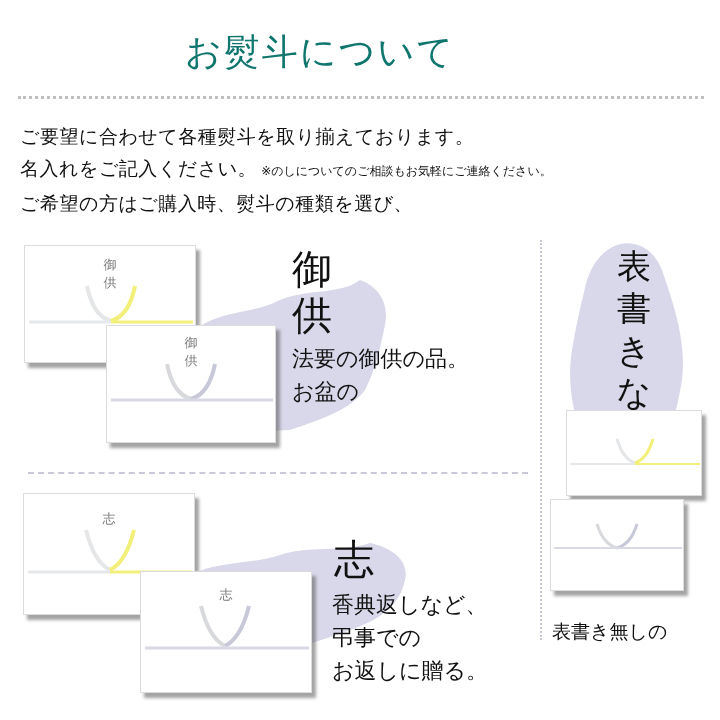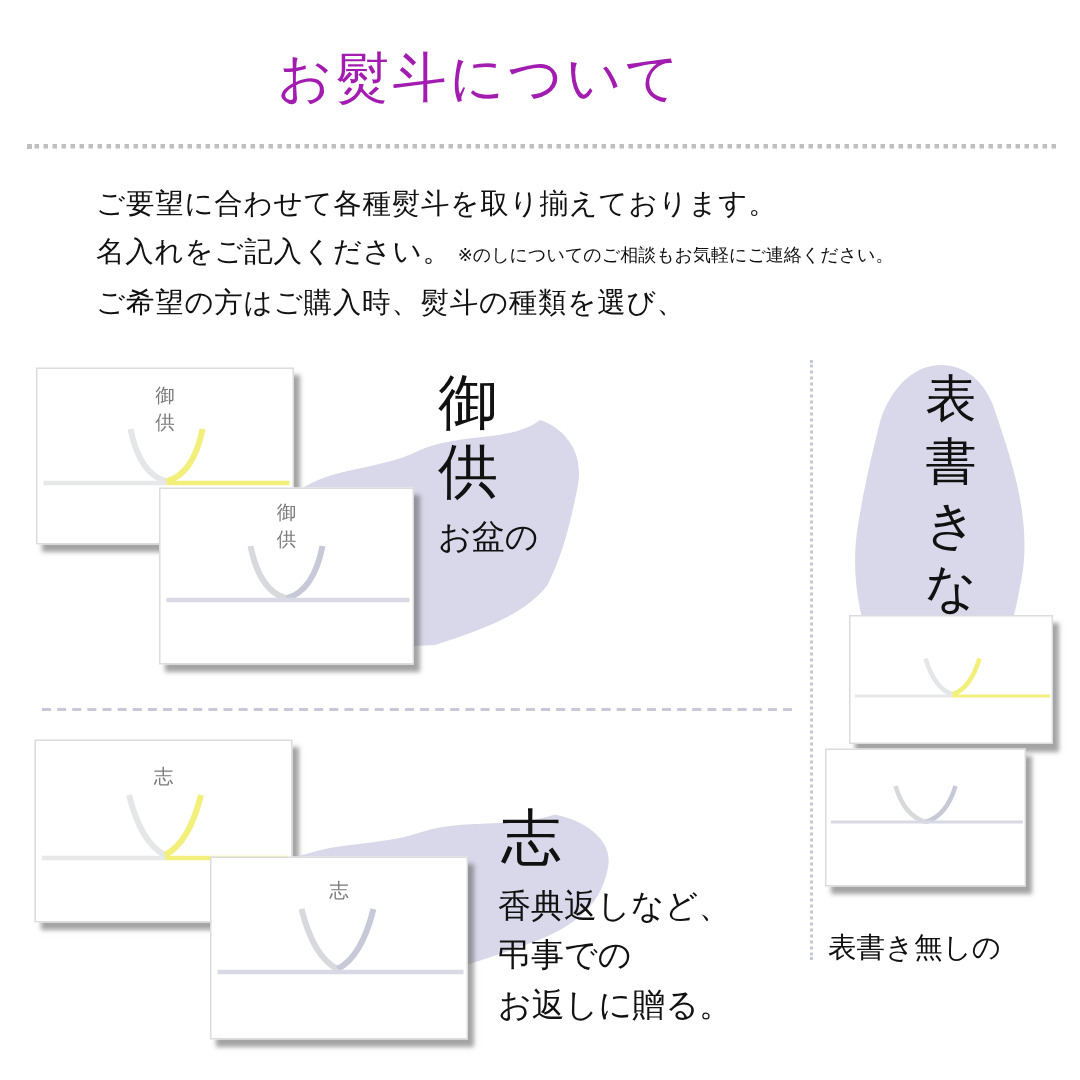--- a/index.html
+++ b/index.html
@@ -1,30 +1,30 @@
 <!DOCTYPE html>
 <html><head>
 <meta charset="utf-8">
 <style>
   * { box-sizing: border-box; margin: 0; padding: 0; }
   html, body { width: 720px; height: 720px; background: #ffffff; overflow: hidden; }
   body { position: relative; font-family: "DejaVu Serif", "Liberation Serif", serif; color: #1a1a1a; }
 
   .title {
     position: absolute; left: 0; top: 28px; width: 640px; text-align: center;
-    font-size: 36px; letter-spacing: 2px; font-family: "DejaVu Serif", serif; color: #a21caf;
+    font-size: 36px; letter-spacing: 2px; font-family: "DejaVu Serif", serif; color: #0f766e;
   }
   .top-sep {
     position: absolute; left: 18px; top: 96px; width: 686px; height: 0;
     border-top: 3px dotted #bfbfbf;
   }
   .intro { position: absolute; left: 20px; top: 120px; width: 690px; }
   .intro .line {
     font-family: "DejaVu Sans", "Liberation Sans", sans-serif;
-    font-size: 19px; line-height: 32px; color: #111; white-space: nowrap; letter-spacing: 0.5px; margin-left: 44px;
+    font-size: 19px; line-height: 32px; color: #111; white-space: nowrap; letter-spacing: 0.5px;
   }
   .intro .note { font-size: 12px; letter-spacing: 0; margin-left: 4px; }
 
   .vsep {
     position: absolute; left: 540px; top: 240px; width: 0; height: 400px;
     border-left: 2px dotted #c8c8d4;
   }
   .hsep {
     position: absolute; left: 28px; top: 472px; width: 500px; height: 0;
     border-top: 2px dashed #c8c8d8;
@@ -91,20 +91,21 @@
     <line x1="4" y1="74" x2="166" y2="74" stroke="#d8d9e4" stroke-width="3"></line>
   </svg>
   <div class="ink" style="top:8px;"><span>御</span><br><span>供</span></div>
 </div>
 
 <div class="heading-big" style="left:292px;top:246px;">
   <div>御</div>
   <div>供</div>
 </div>
 <div class="desc" style="left:292px;top:342px;">
+  <div>法要の御供の品。</div>
   <div>お盆の</div>
 </div>
 
 <div class="card" style="left:23px;top:493px;width:172px;height:122px;">
   <svg width="172" height="122">
     <path d="M62 36 Q 70 68, 86 76" stroke="#e4e6e8" stroke-width="4" fill="none"></path>
     <path d="M110 36 Q 102 68, 86 76" stroke="#f2ef7a" stroke-width="4" fill="none"></path>
     <line x1="4" y1="78" x2="86" y2="78" stroke="#e6e8ea" stroke-width="3"></line>
     <line x1="86" y1="78" x2="168" y2="78" stroke="#f2ef7a" stroke-width="3"></line>
   </svg>

